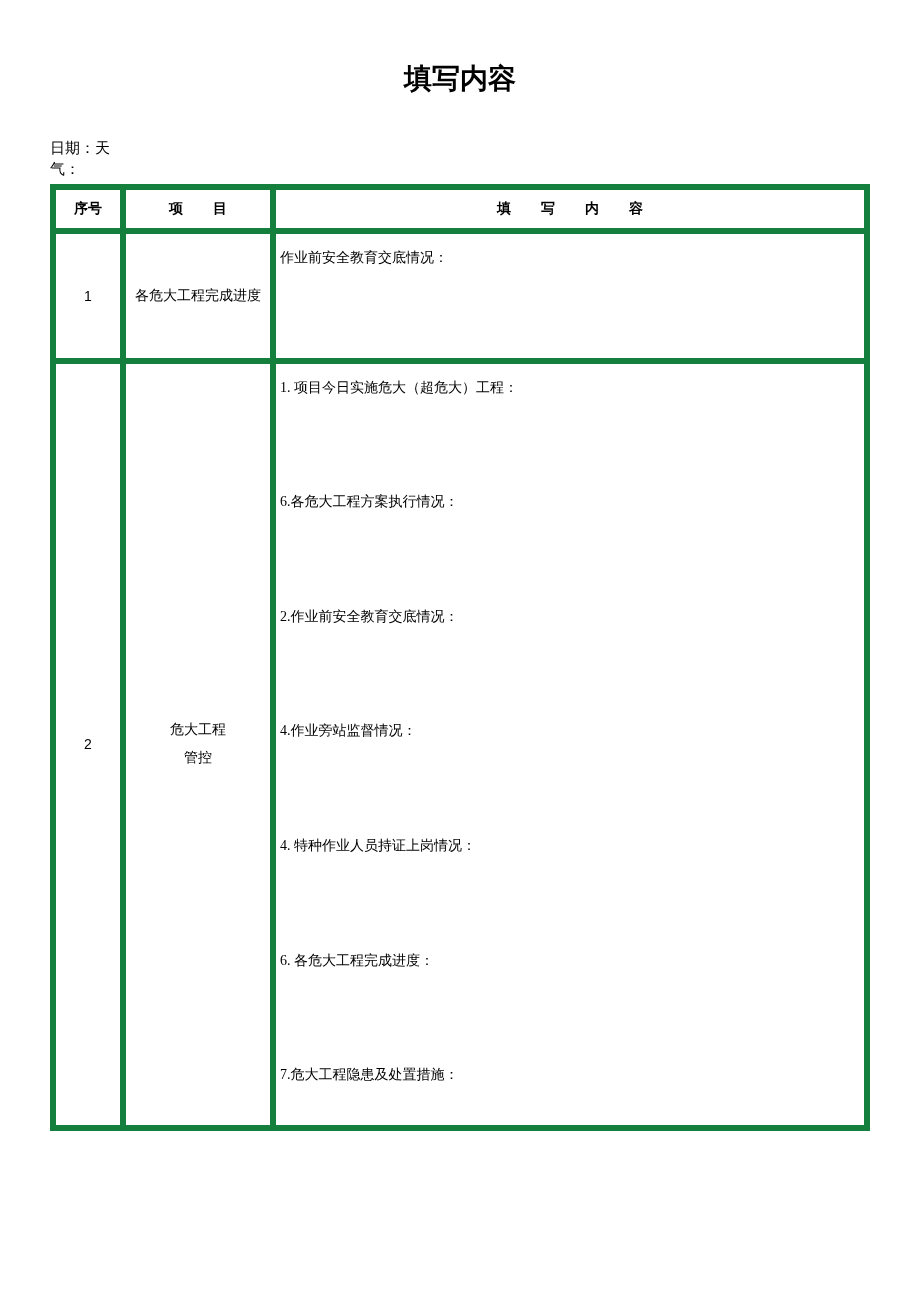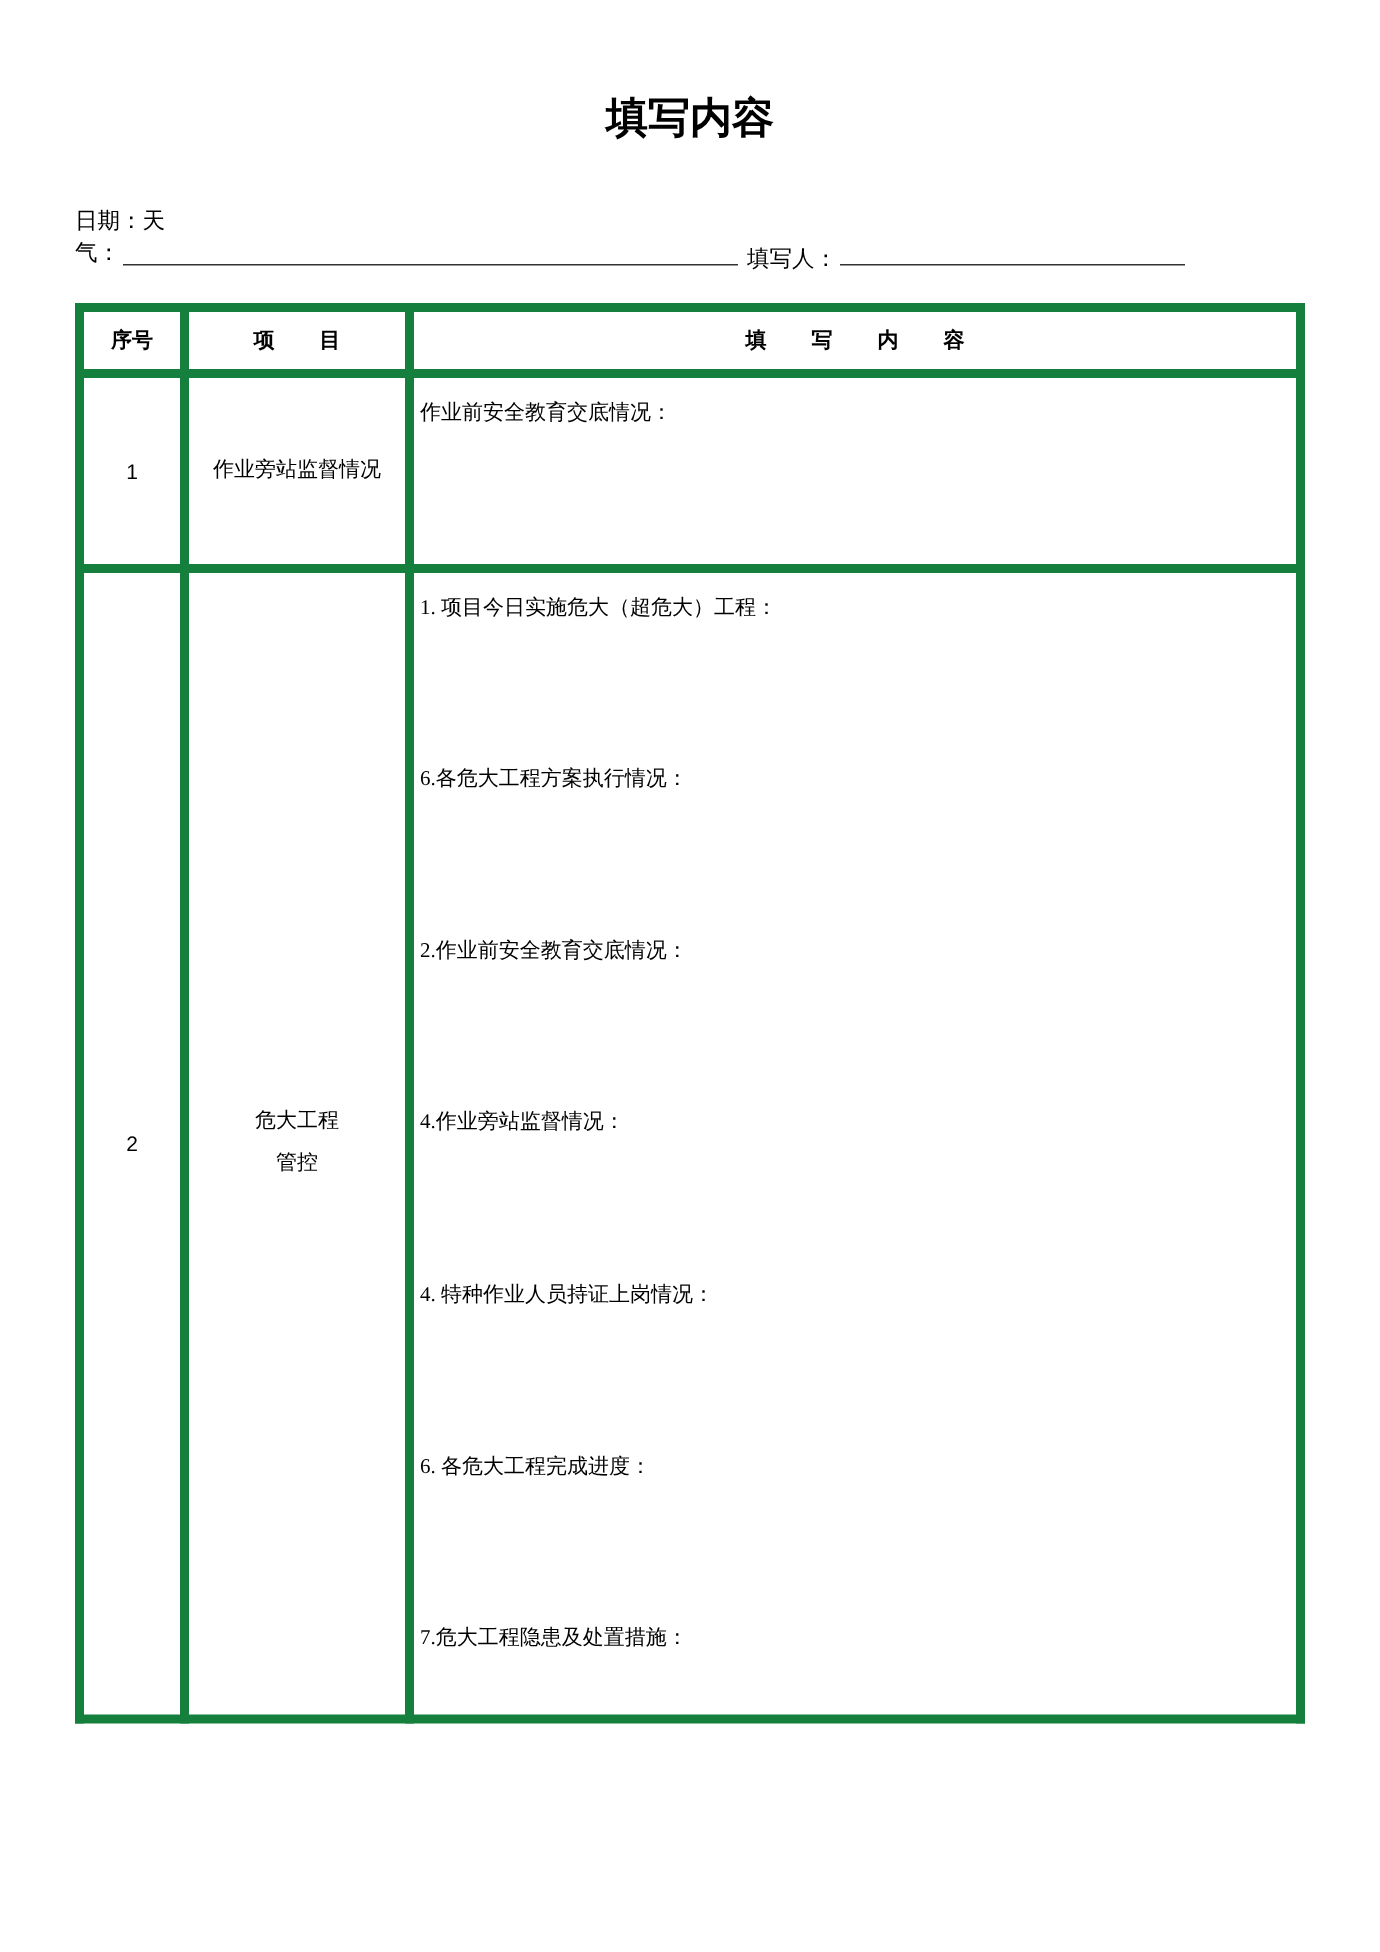--- a/index.html
+++ b/index.html
@@ -13,21 +13,21 @@
     }
     .title {
       text-align: center;
       font-size: 28px;
       font-weight: bold;
       margin-bottom: 40px;
       font-family: "SimHei", "黑体", sans-serif;
     }
     .meta {
       font-size: 15px;
-      margin-bottom: 18px;
+      margin-bottom: 4px;
       line-height: 1.4;
     }
     .meta-row {
       display: flex;
       align-items: baseline;
     }
     .meta-line-left {
       flex: 1;
       border-bottom: 1px solid #333;
       height: 1em;
@@ -93,45 +93,39 @@
       margin-bottom: 0;
     }
   </style>
 </head>
 <body>
 
 <h1 class="title">填写内容</h1>
 
 <div class="meta">
   <div style="max-width:70px;">日期：天气：</div>
-  <div class="meta-row" style="margin-top:-18px;">
-    <span style="visibility:hidden;">气：</span>
-    <span class="meta-line-left"></span>
-    <span class="meta-label2">填写人：</span>
-    <span class="meta-line-right"></span>
-  </div>
 </div>
 
 <table>
   <colgroup>
     <col class="col-seq">
     <col class="col-proj">
     <col>
   </colgroup>
   <thead>
     <tr>
       <th>序号</th>
       <th class="proj-header">项目</th>
       <th class="content-header">填写内容</th>
     </tr>
   </thead>
   <tbody>
     <tr>
       <td class="seq">1</td>
-      <td class="proj">作业旁站监督情况</td>
+      <td class="proj">各危大工程完成进度</td>
       <td class="content">
         <div class="section">作业前安全教育交底情况：</div>
       </td>
     </tr>
     <tr>
       <td class="seq">2</td>
       <td class="proj">
         <div>危大工程</div>
         <div>管控</div>
       </td>

